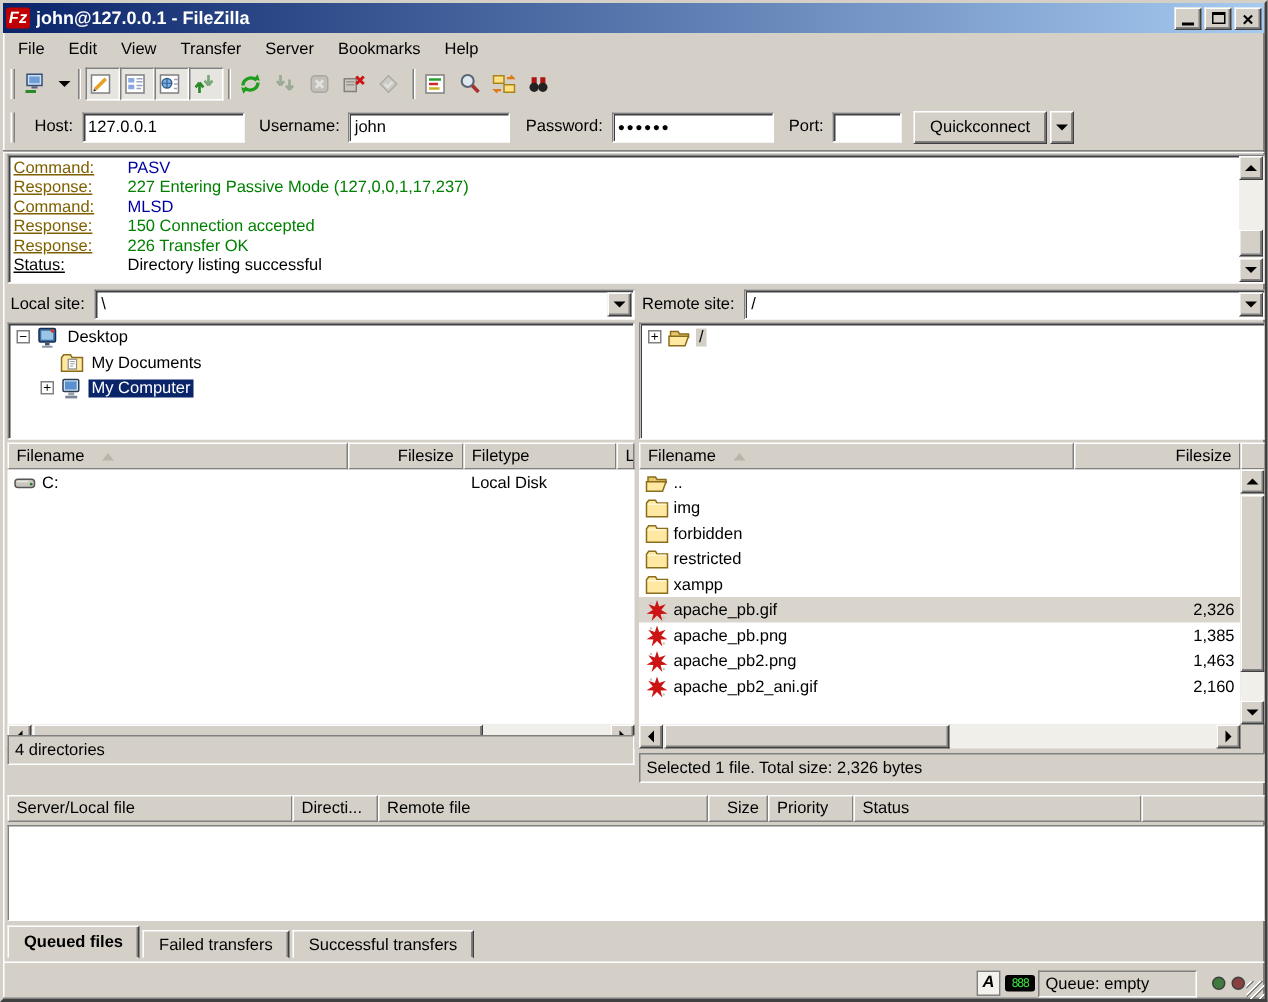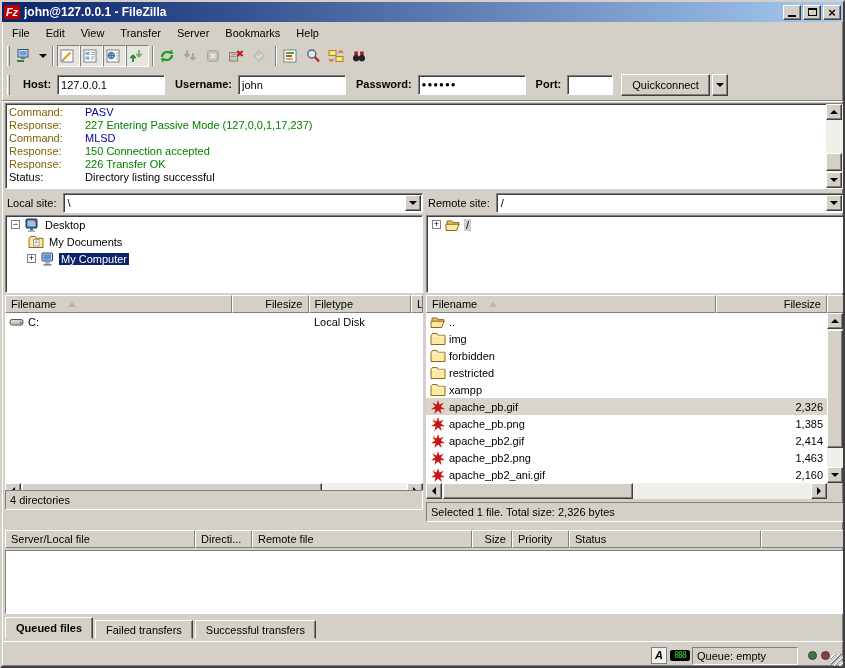--- a/index.html
+++ b/index.html
@@ -38,31 +38,31 @@
   .tb-sep{width:2px;height:20px;border-left:1px solid #808080;border-right:1px solid #fff;margin:0 3px;}
   .tb-btn{width:23px;height:22px;display:flex;align-items:center;justify-content:center;border:1px solid transparent;}
   .tb-btn.pressed{border-color:#808080 #fff #fff #808080;background:#e7e5df;}
   .tb-btn.dis svg{opacity:.55;filter:grayscale(.6);}
   .tb-dd{width:13px;height:22px;display:flex;align-items:center;justify-content:center;}
   .tri-down{width:0;height:0;border-left:4px solid transparent;border-right:4px solid transparent;border-top:4px solid #000;}
 
   
   .qcbar{position:absolute;left:0;top:67px;width:841px;height:32px;display:flex;align-items:center;padding-left:2px;
     border-bottom:1px solid #808080;box-shadow:0 1px 0 #fff;}
-  .qc-label{margin:0 6px 1px 10px;white-space:nowrap;font-weight:bold;}
+  .qc-label{margin:0 6px 1px 10px;white-space:nowrap;}
   .qc-input{height:20px;border:1px solid;border-color:#808080 #fff #fff #808080;box-shadow:inset 1px 1px 0 #404040;
     background:#fff;font:11px "Liberation Sans","DejaVu Sans",sans-serif;padding:2px 3px;outline:none;}
   .qc-btn{height:22px;padding:0 10px;font:11px "Liberation Sans","DejaVu Sans",sans-serif;margin-left:8px;}
   .qc-dd{width:16px;height:22px;display:flex;align-items:center;justify-content:center;margin-left:2px;}
 
   
   .log{position:absolute;left:3px;top:101px;width:839px;height:86px;background:#fff;}
   .log-inner{position:absolute;left:0;top:0;right:17px;bottom:0;overflow:hidden;padding:2px 0 0 3px;}
   .log-line{display:flex;line-height:13px;white-space:nowrap;}
-  .log-label{width:76px;flex:none;}
+  .log-label{width:76px;flex:none;text-decoration:underline;}
   .lg-command .log-label,.lg-response .log-label{color:#7f6000;}
   .lg-command .log-text{color:#0000a0;}
   .lg-response .log-text{color:#008000;text-align:right;}
   .lg-status .log-label,.lg-status .log-text{color:#000;}
 
   
   .vscroll{position:absolute;width:17px;background:#f1efe9;}
   .hscroll{position:absolute;height:16px;background:#f1efe9;}
   .sb-btn{position:absolute;background:#d4d0c8;border:1px solid;border-color:#fff #404040 #404040 #fff;
     box-shadow:inset -1px -1px 0 #808080;display:flex;align-items:center;justify-content:center;}
@@ -375,21 +375,21 @@
   </div>
 
   <div class="tree sunken2" style="left:3px;top:213px;width:418px;height:78px">
     <div class="tree-row" style="padding-left:5px">
       <span class="expander">−</span>
       <svg class="icon16" viewBox="0 0 16 16">
           <use href="#i-desktop"></use>
         </svg>
       <span class="tree-label">Desktop</span>
     </div>
-    <div class="tree-row" style="padding-left:22px">
+    <div class="tree-row" style="padding-left:34px">
       <svg class="icon16" viewBox="0 0 16 16">
           <use href="#i-docs"></use>
         </svg>
       <span class="tree-label">My Documents</span>
     </div>
     <div class="tree-row" style="padding-left:21px">
       <span class="expander">+</span>
       <svg class="icon16" viewBox="0 0 16 16">
           <use href="#i-computer"></use>
         </svg>
@@ -523,29 +523,20 @@
       <span class="fcell r" style="width:111px">2,326</span>
     </div>
     <div class="frow">
       <span class="fcell" style="width:290px">
           <svg class="icon16" viewBox="0 0 16 16">
             <use href="#i-imgfile"></use>
           </svg>
           <span>apache_pb.png</span>
         </span>
       <span class="fcell r" style="width:111px">1,385</span>
-    </div>
-    <div class="frow">
-      <span class="fcell" style="width:290px">
-          <svg class="icon16" viewBox="0 0 16 16">
-            <use href="#i-imgfile"></use>
-          </svg>
-          <span>apache_pb2.gif</span>
-        </span>
-      <span class="fcell r" style="width:111px">2,414</span>
     </div>
     <div class="frow">
       <span class="fcell" style="width:290px">
           <svg class="icon16" viewBox="0 0 16 16">
             <use href="#i-imgfile"></use>
           </svg>
           <span>apache_pb2.png</span>
         </span>
       <span class="fcell r" style="width:111px">1,463</span>
     </div>

